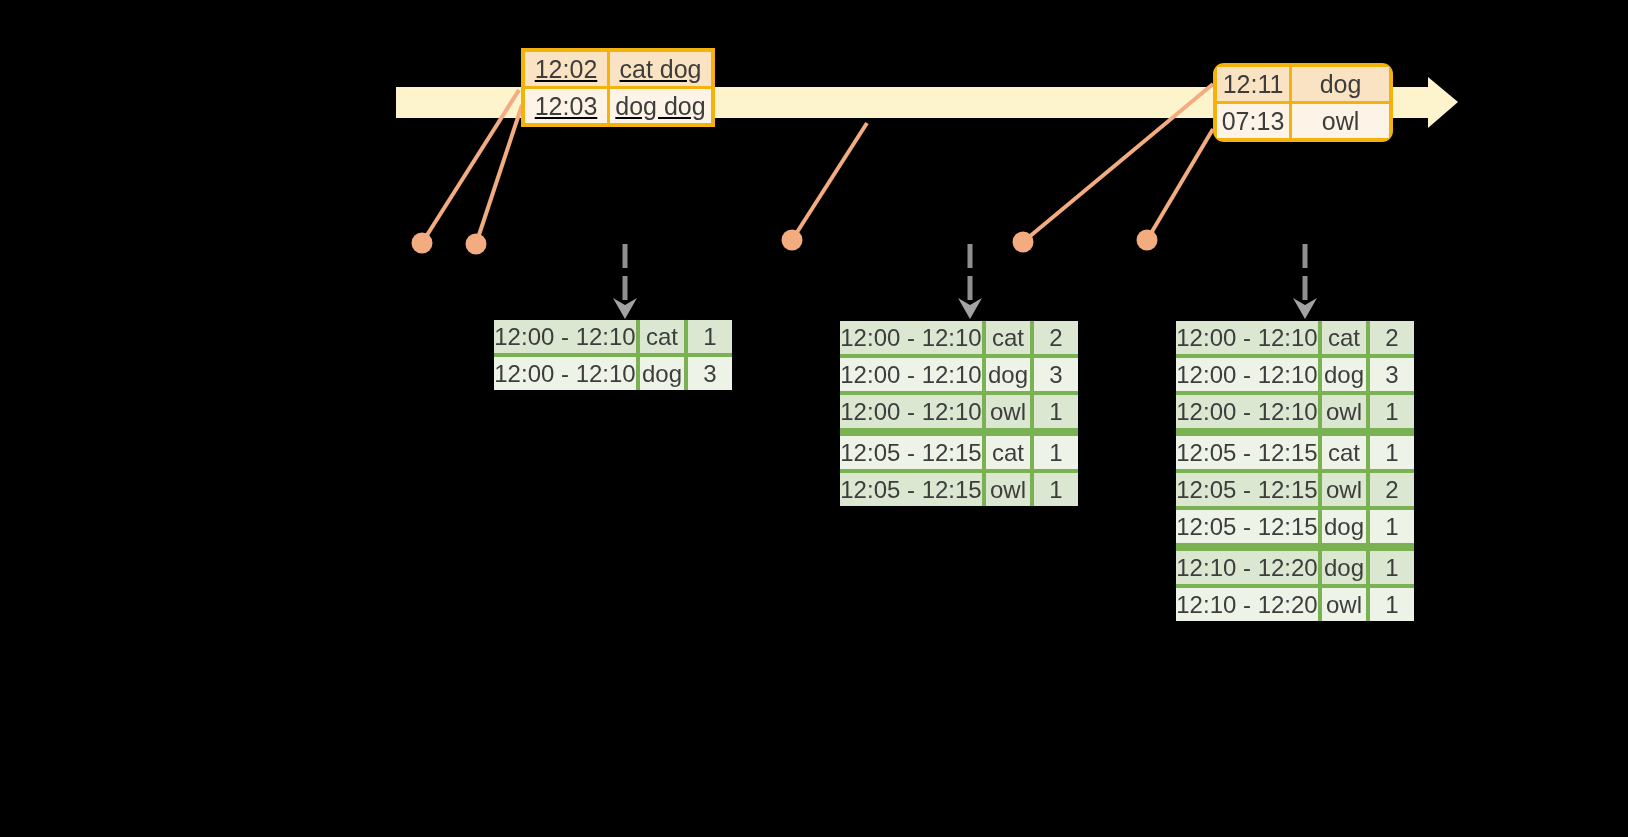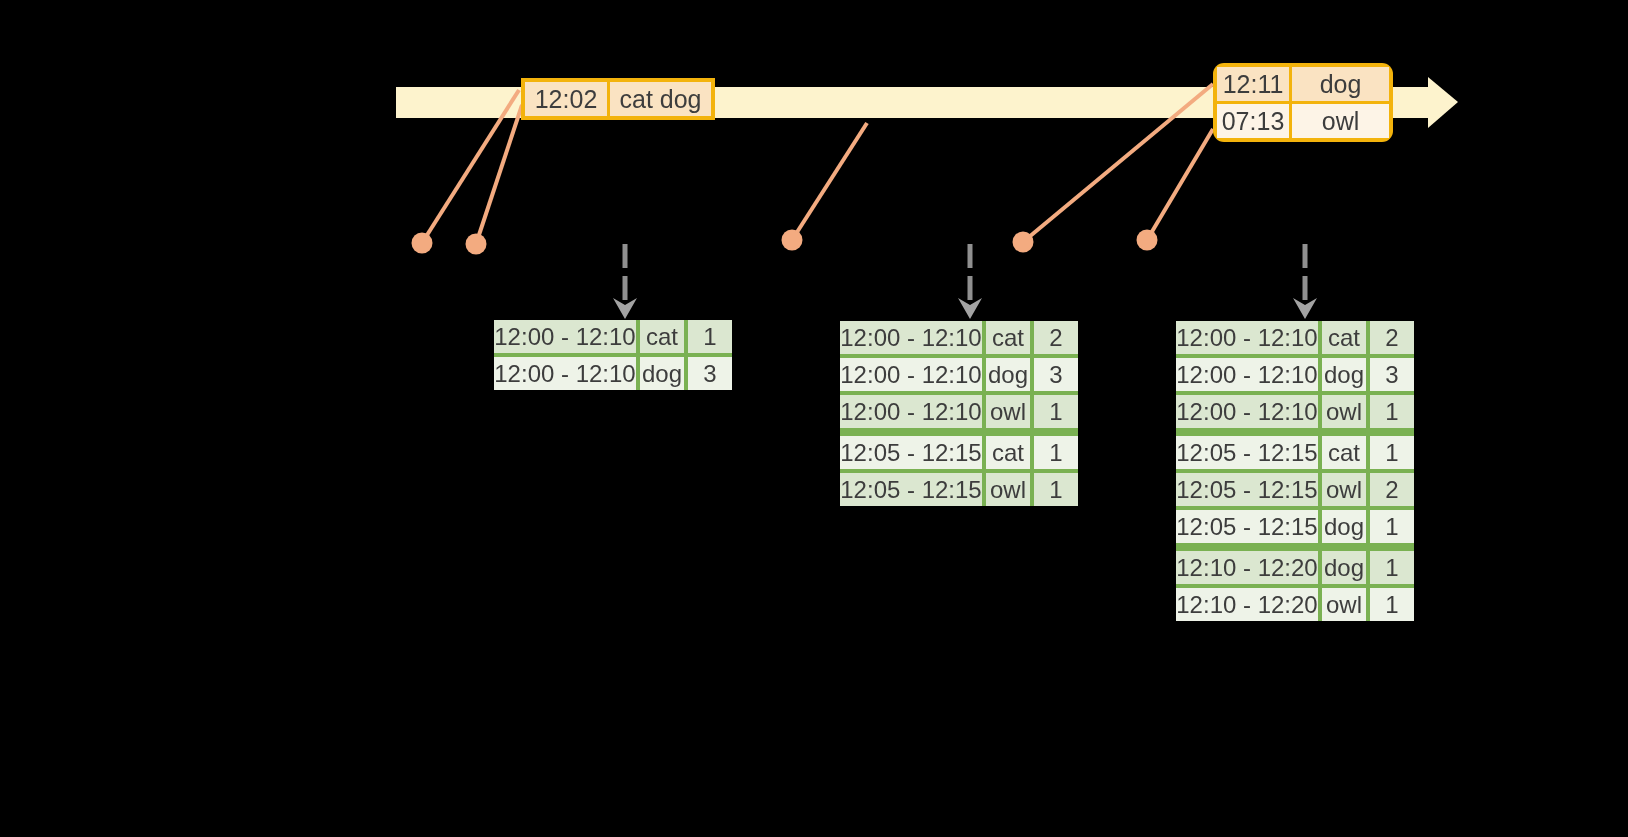--- a/index.html
+++ b/index.html
@@ -28,21 +28,21 @@
 
   
   .event-table{
     position:absolute;background:var(--event-border);
     padding:4px;display:flex;flex-direction:column;gap:3px;z-index:2;
   }
   .event-table .cell{height:34px;font-size:25px;}
   .event-table .shade-dark .cell{background:var(--event-row-dark);}
   .event-table .shade-light .cell{background:var(--event-row-light);}
   .e-row{display:flex;gap:3px;}
-  #event-table-1{left:521px;top:78px;}
+  #event-table-1{left:521px;top:48px;text-decoration:underline;}
   #event-table-2{left:867px;top:83px;}
   #event-table-3{left:1213px;top:63px;border-radius:11px;}
   #event-table-1 .e-time{width:82px;}  #event-table-1 .e-words{width:101px;}
   #event-table-2 .e-time{width:85px;}  #event-table-2 .e-words{width:111px;}
   #event-table-3 .e-time{width:72px;}  #event-table-3 .e-words{width:97px;}
 
   
   .result-table{
     position:absolute;background:var(--result-border);
     display:flex;flex-direction:column;z-index:2;
@@ -102,20 +102,24 @@
         <polygon points="1293,298 1305,305 1317,298 1305,319" style="fill:var(--arrow-gray-head)"></polygon>
       </g>
     </g>
   </svg>
 
   <div class="event-table" id="event-table-1">
       <div class="e-row shade-dark">
         <div class="cell e-time">12:02</div>
         <div class="cell e-words">cat dog</div>
       </div>
+      <div class="e-row shade-light">
+        <div class="cell e-time">12:03</div>
+        <div class="cell e-words">dog dog</div>
+      </div>
     </div>
   <div class="event-table" id="event-table-3">
       <div class="e-row shade-dark">
         <div class="cell e-time">12:11</div>
         <div class="cell e-words">dog</div>
       </div>
       <div class="e-row shade-light">
         <div class="cell e-time">07:13</div>
         <div class="cell e-words">owl</div>
       </div>

